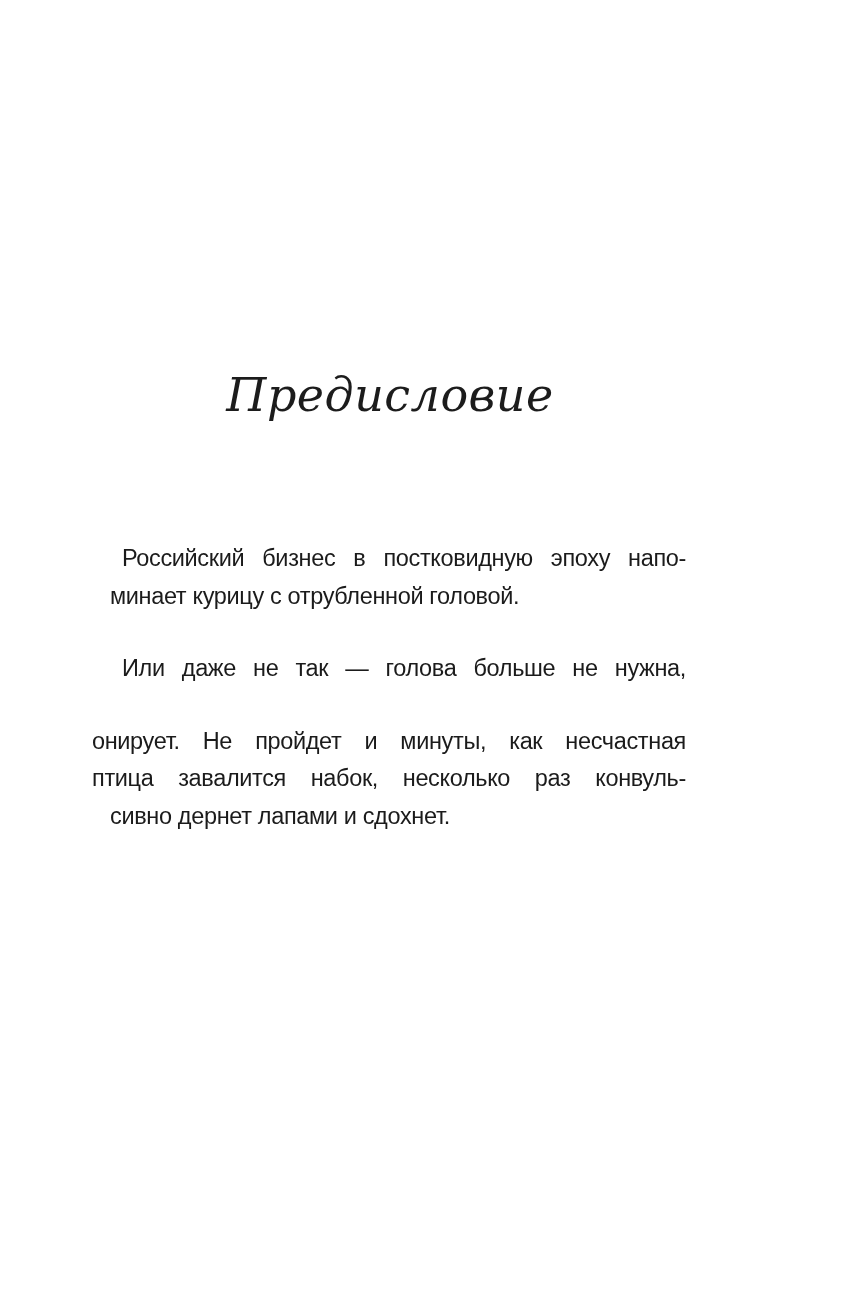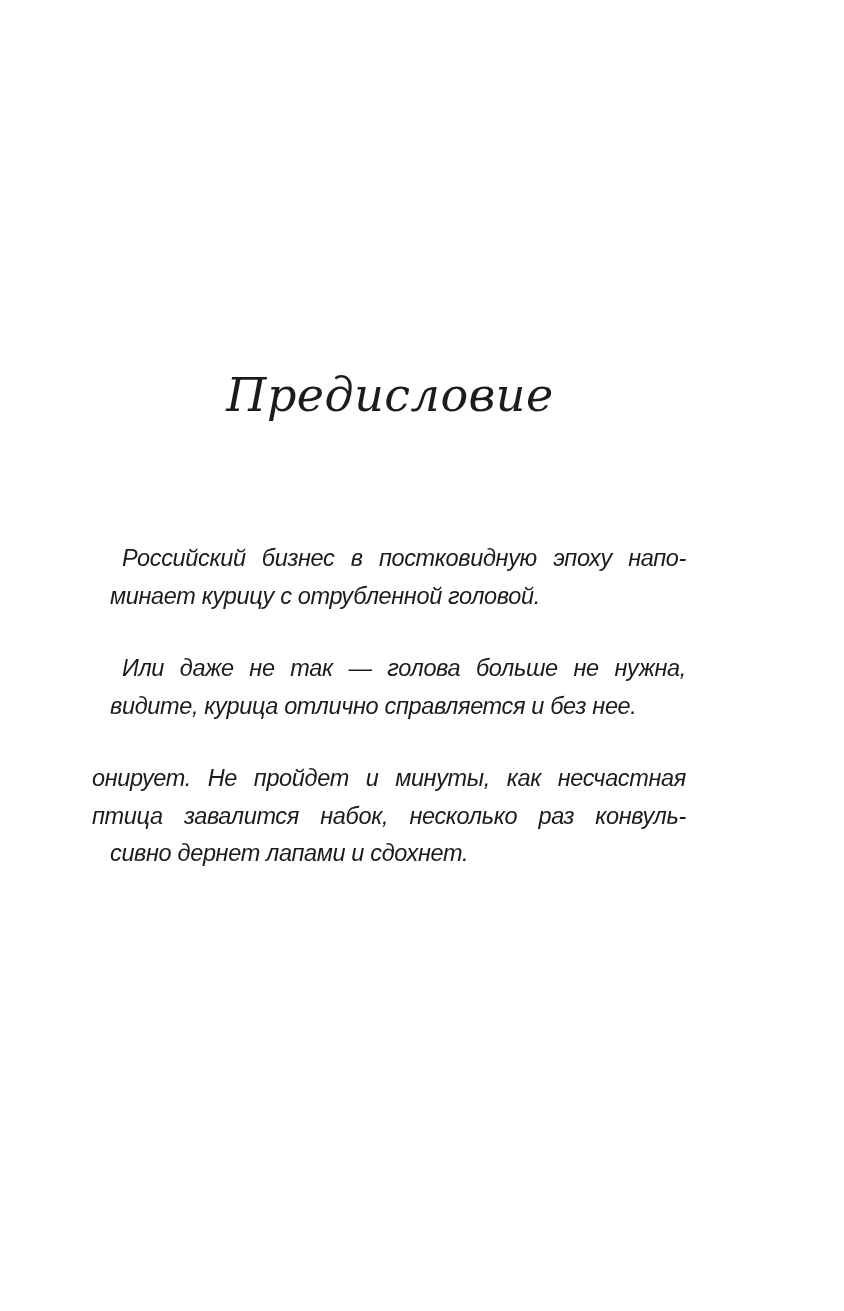--- a/index.html
+++ b/index.html
@@ -31,21 +31,20 @@
   }
   .body-text {
     position: absolute;
     top: 540px;
     left: 92px;
     width: 594px;
     color: #1b1b1b;
     font-size: 23.5px;
     line-height: 37.5px;
     letter-spacing: -0.35px;
-    font-style: italic;
   }
   .paragraph {
     margin: 0 0 35px 0;
   }
   .paragraph:last-child {
     margin-bottom: 0;
   }
   .body-line {
     text-align: justify;
     text-align-last: justify;
@@ -105,21 +104,20 @@
   <div class="body-text">
 
     <div class="paragraph">
       <div class="body-line first">Российский бизнес в постковидную эпоху напо-</div>
       <div class="body-line last">минает курицу с отрубленной головой.</div>
     </div>
 
 
     <div class="paragraph">
       <div class="body-line first">Или даже не так — голова больше не нужна,</div>
-      <div class="body-line last">видите, курица отлично справляется и без нее.</div>
     </div>
 
     <div class="paragraph">
       <div class="body-line">онирует. Не пройдет и минуты, как несчастная</div>
       <div class="body-line">птица завалится набок, несколько раз конвуль-</div>
       <div class="body-line last">сивно дернет лапами и сдохнет.</div>
     </div>
 
   </div>
 

